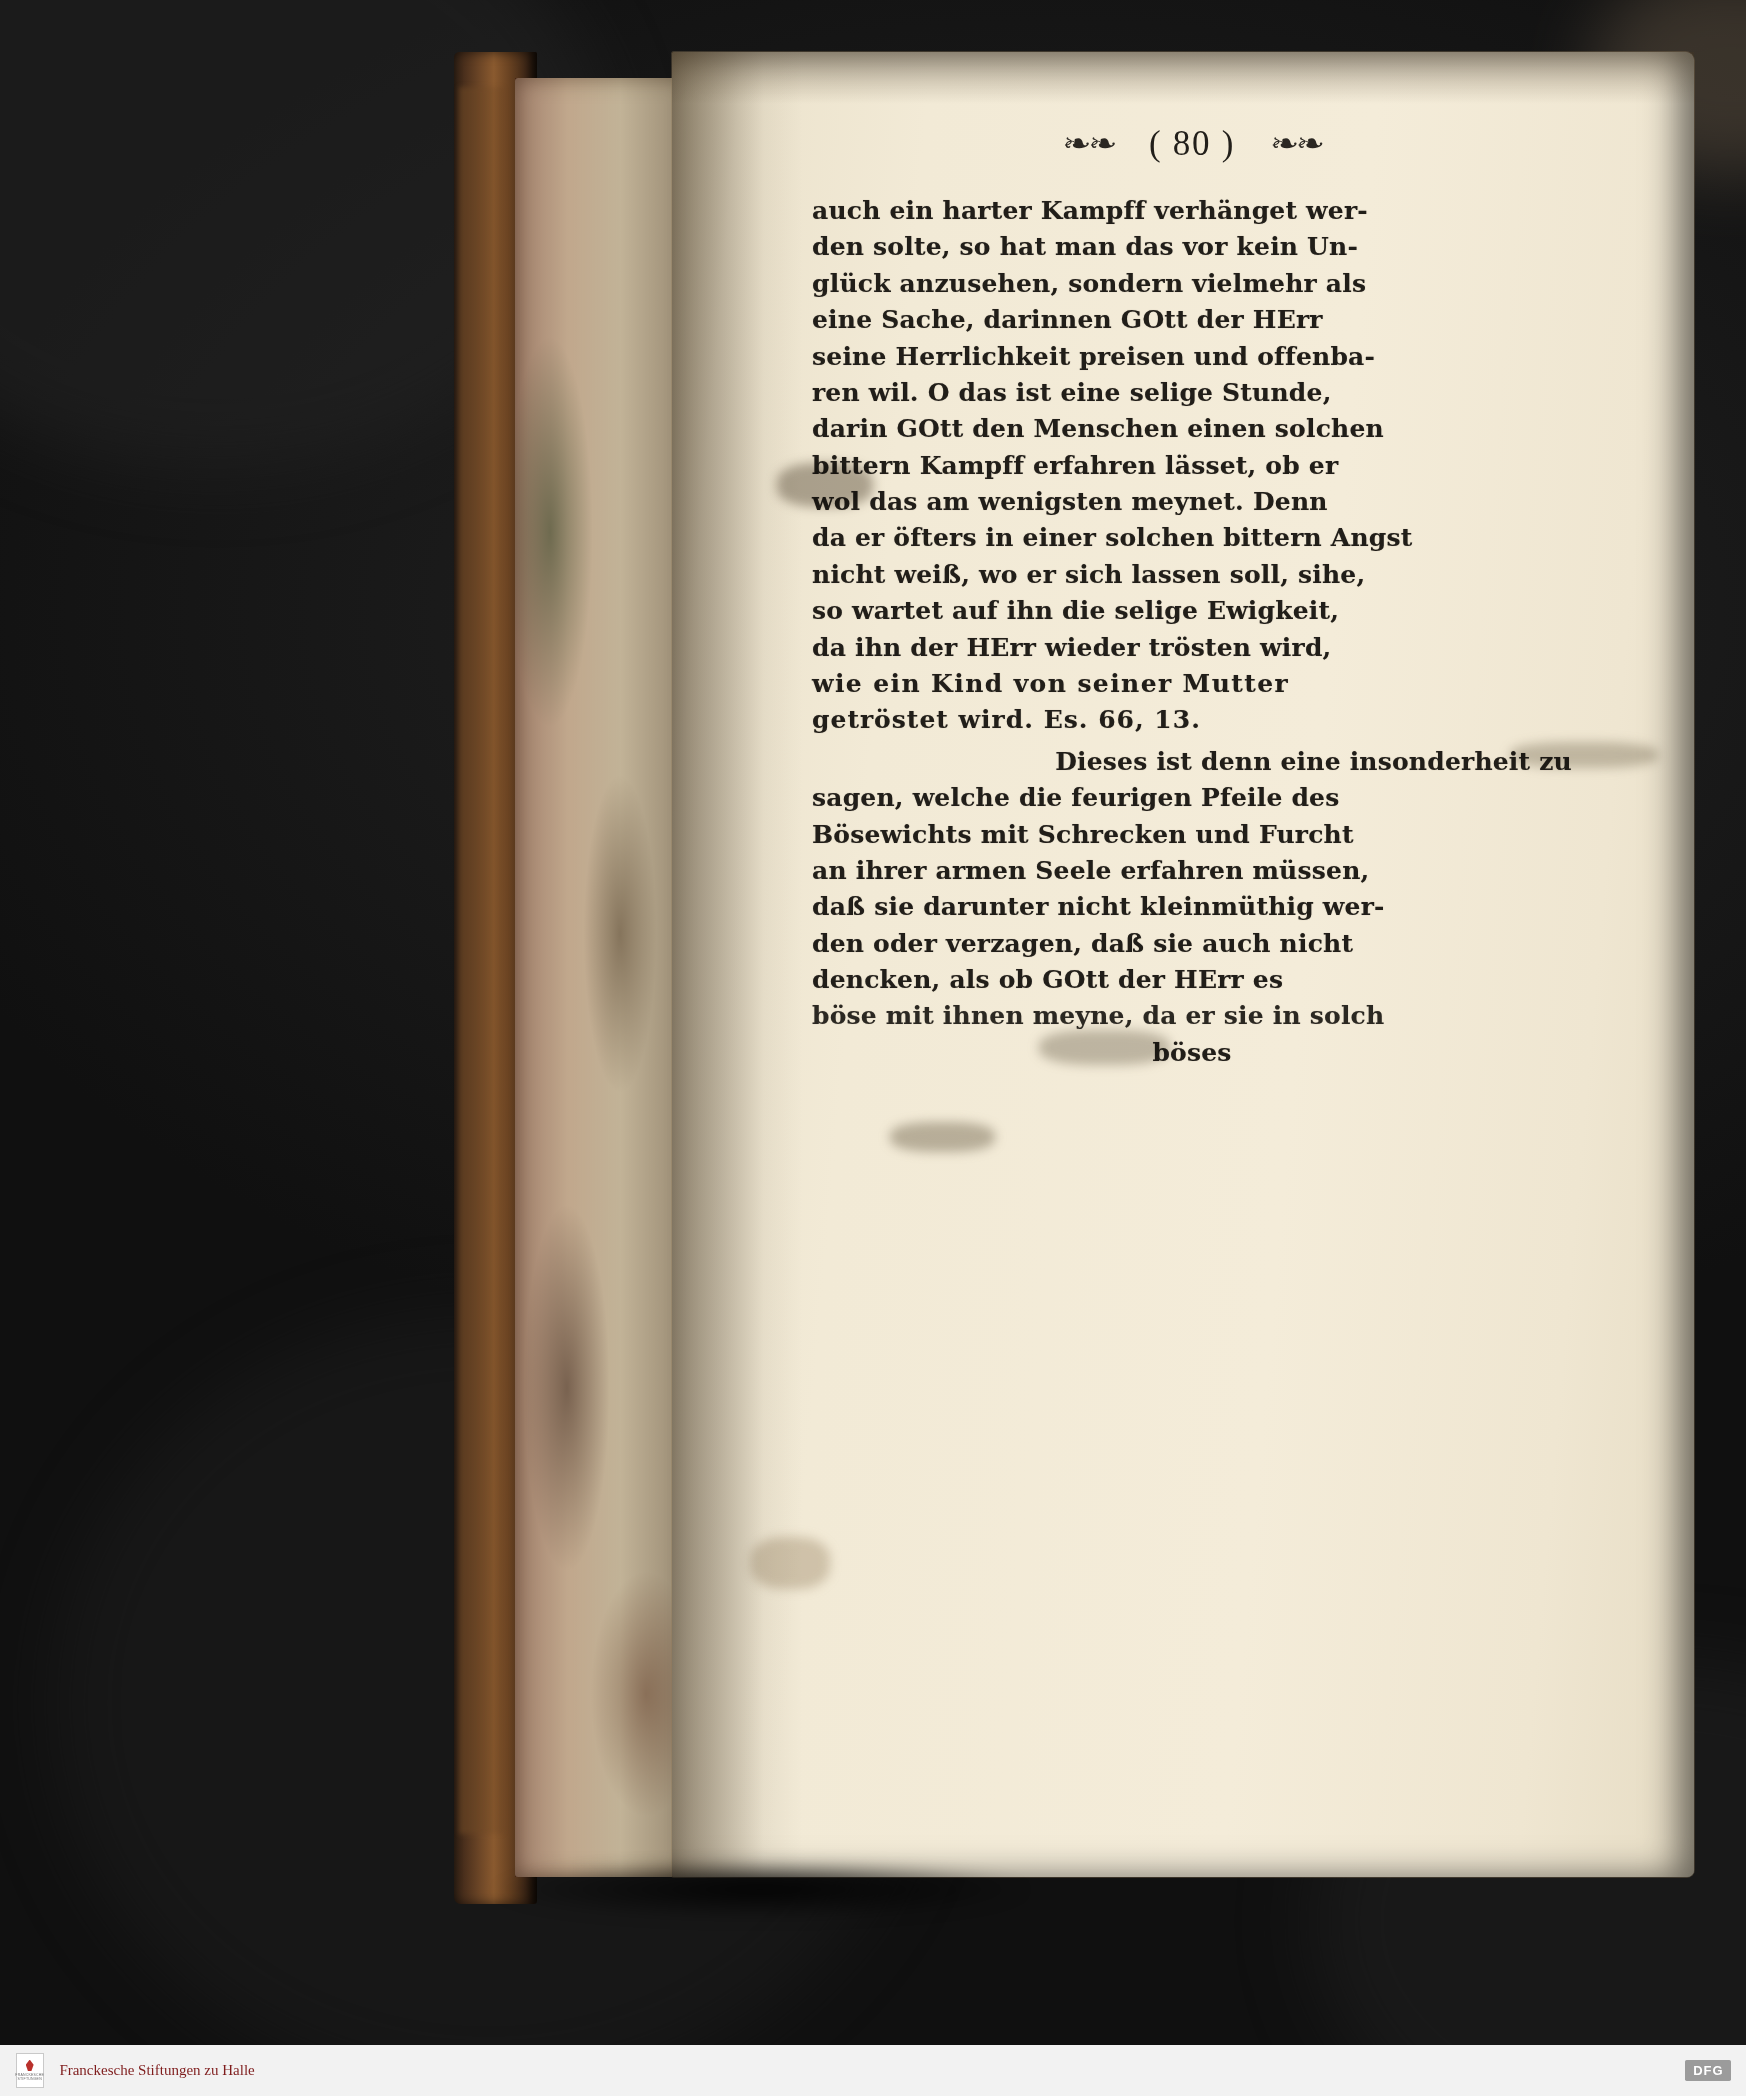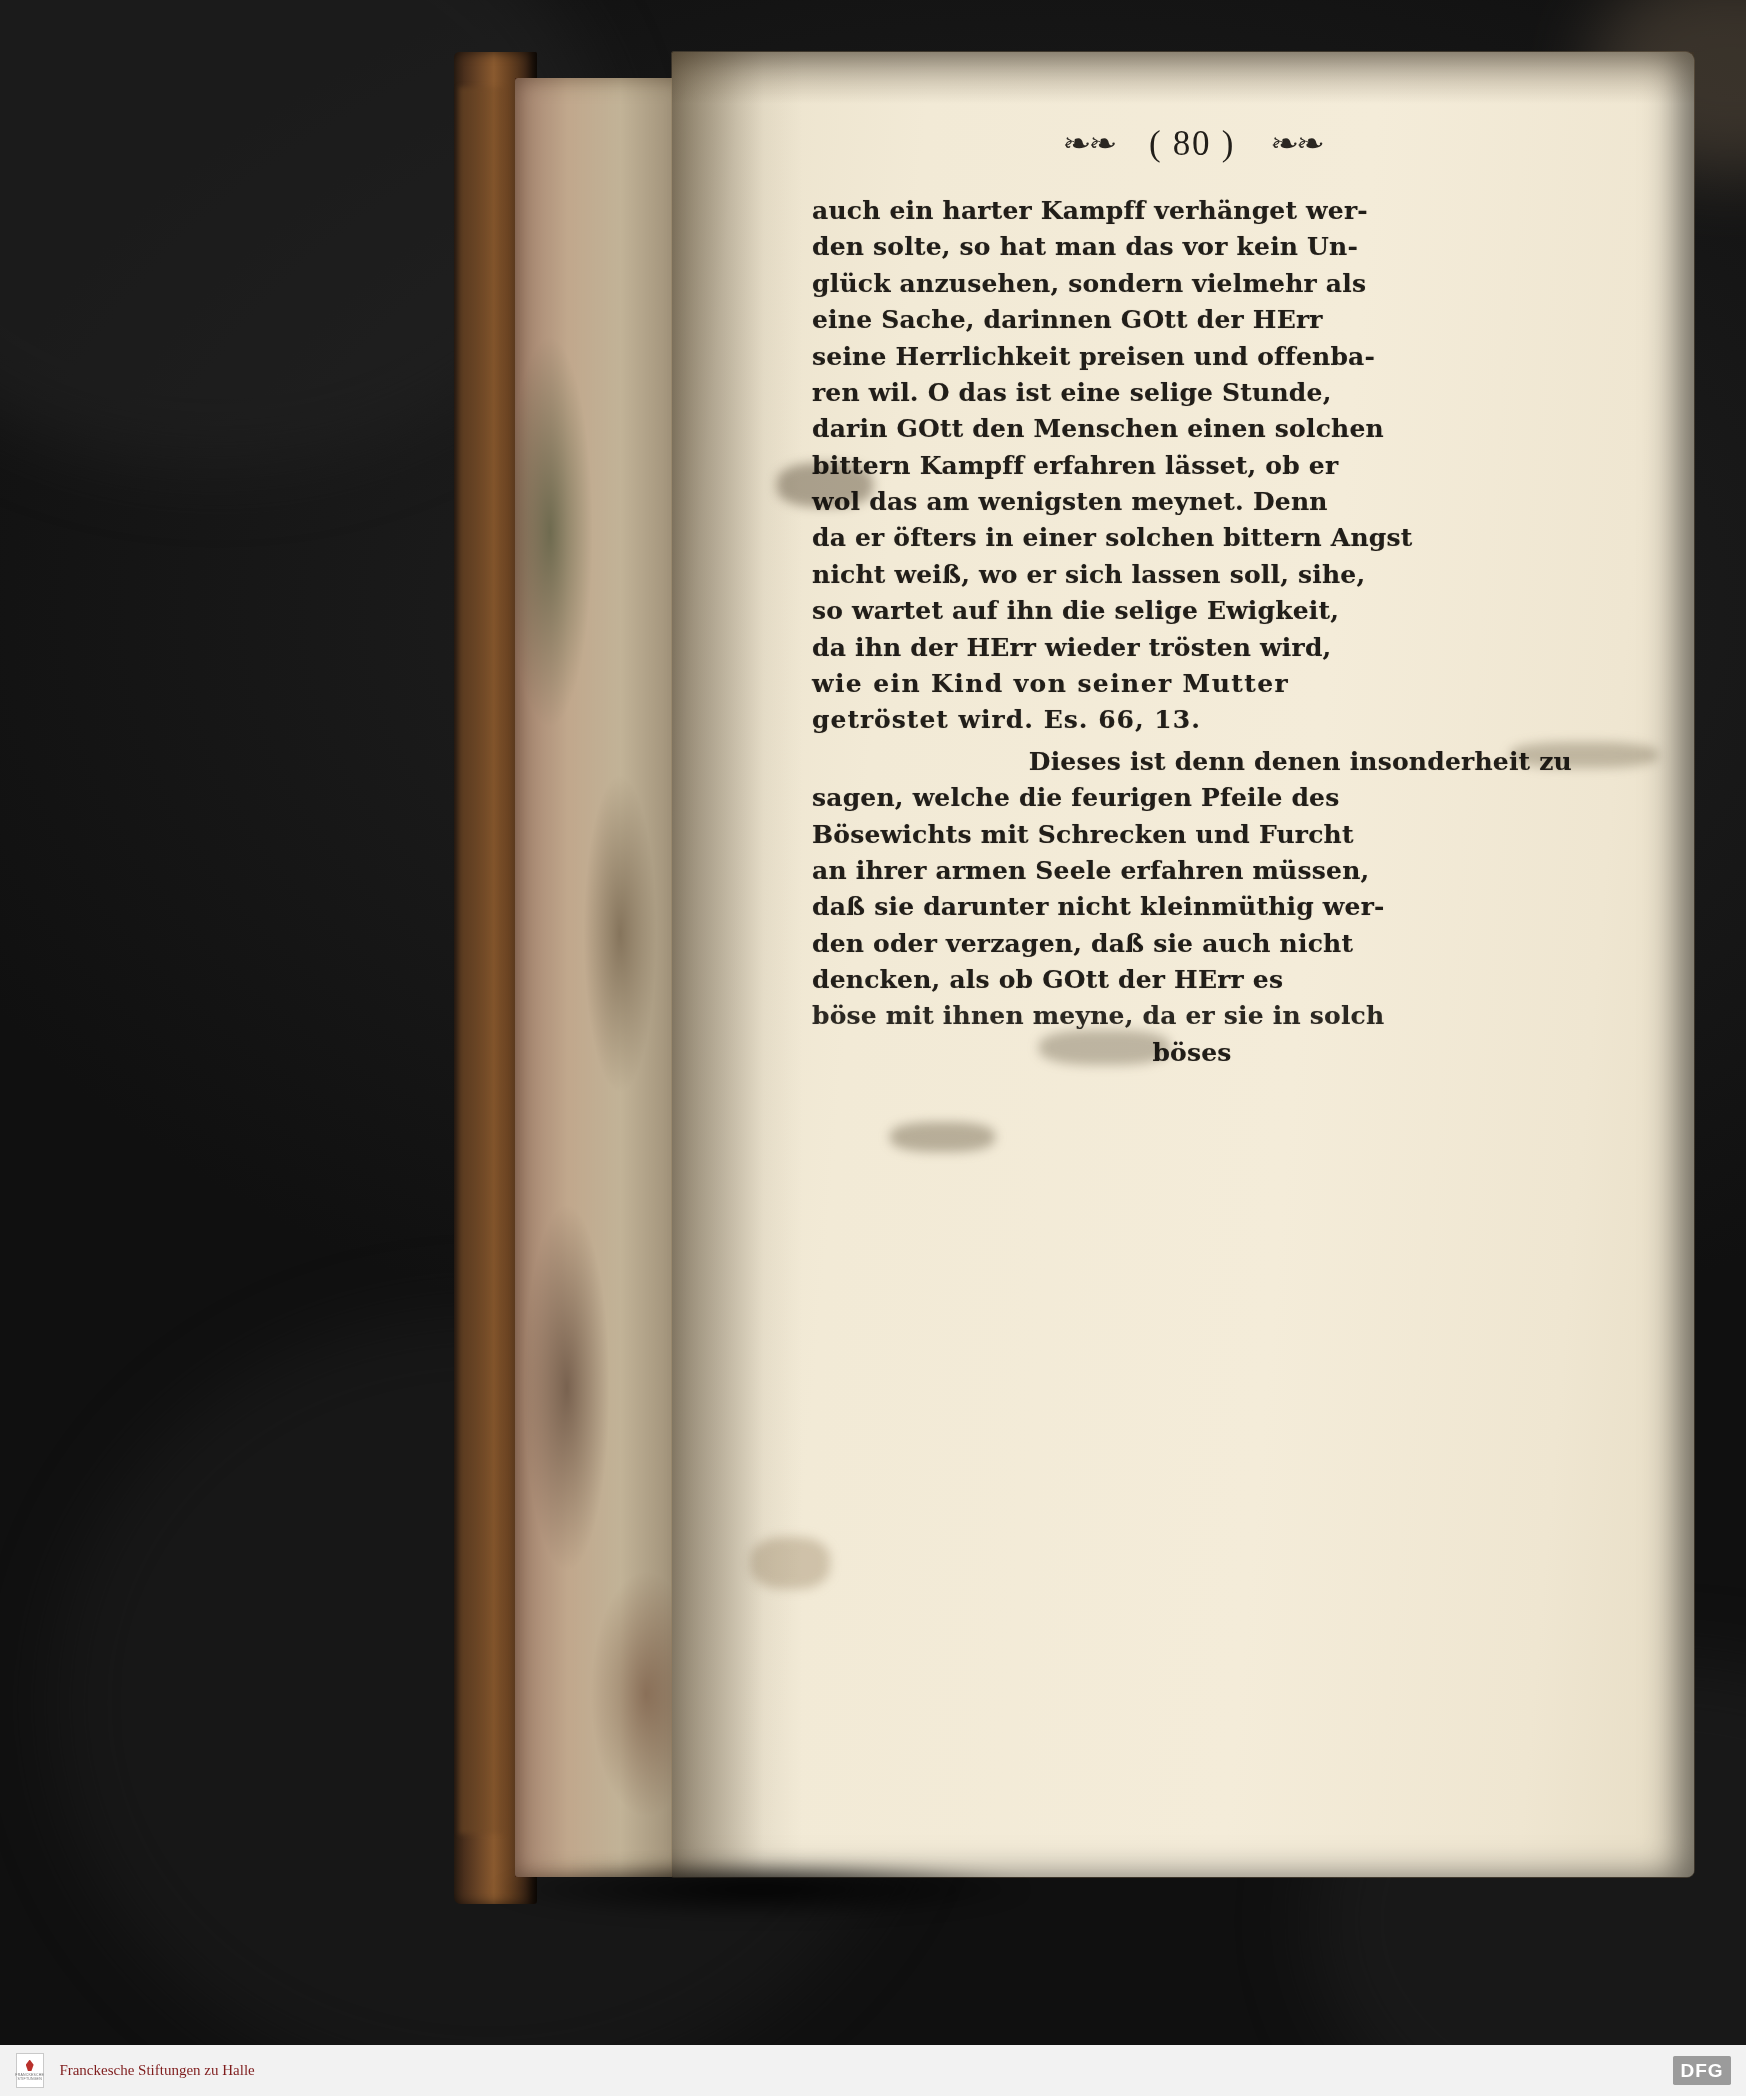--- a/index.html
+++ b/index.html
@@ -205,21 +205,21 @@
   }
   .footer .credit {
     font-family: "Liberation Serif", serif;
     font-size: 15px;
     color: #7f1d1d;
   }
   .footer .spacer { flex: 1; }
   .footer .dfg {
     font-family: "Liberation Sans", sans-serif;
     font-weight: 700;
-    font-size: 19px;
+    font-size: 13px;
     letter-spacing: 0.9px;
     color: #fff;
     background: #9b9b9b;
     padding: 3.5px 7.9px 2.6px;
     border-radius: 1.7px;
   }
 </style>
 </head>
 <body>
 
@@ -293,21 +293,21 @@
             </span>
           <span class="ln sp" style="letter-spacing:1.4px;">
               <span>wie ein Kind von seiner Mutter</span>
             </span>
           <span class="ln" style="letter-spacing:1px;"><span>getröstet wird. Es. 66, 13.</span></span>
         </div>
 
         <div class="body" style="margin-top:5.2px;">
           <span class="ln sp">
               <span class="indent"></span>
-              <span>Dieses ist denn denen insonderheit zu</span>
+              <span>Dieses ist denn eine insonderheit zu</span>
             </span>
           <span class="ln sp">
               <span>sagen, welche die feurigen Pfeile des</span>
             </span>
           <span class="ln sp">
               <span>Bösewichts mit Schrecken und Furcht</span>
             </span>
           <span class="ln sp">
               <span>an ihrer armen Seele erfahren müssen,</span>
             </span>

